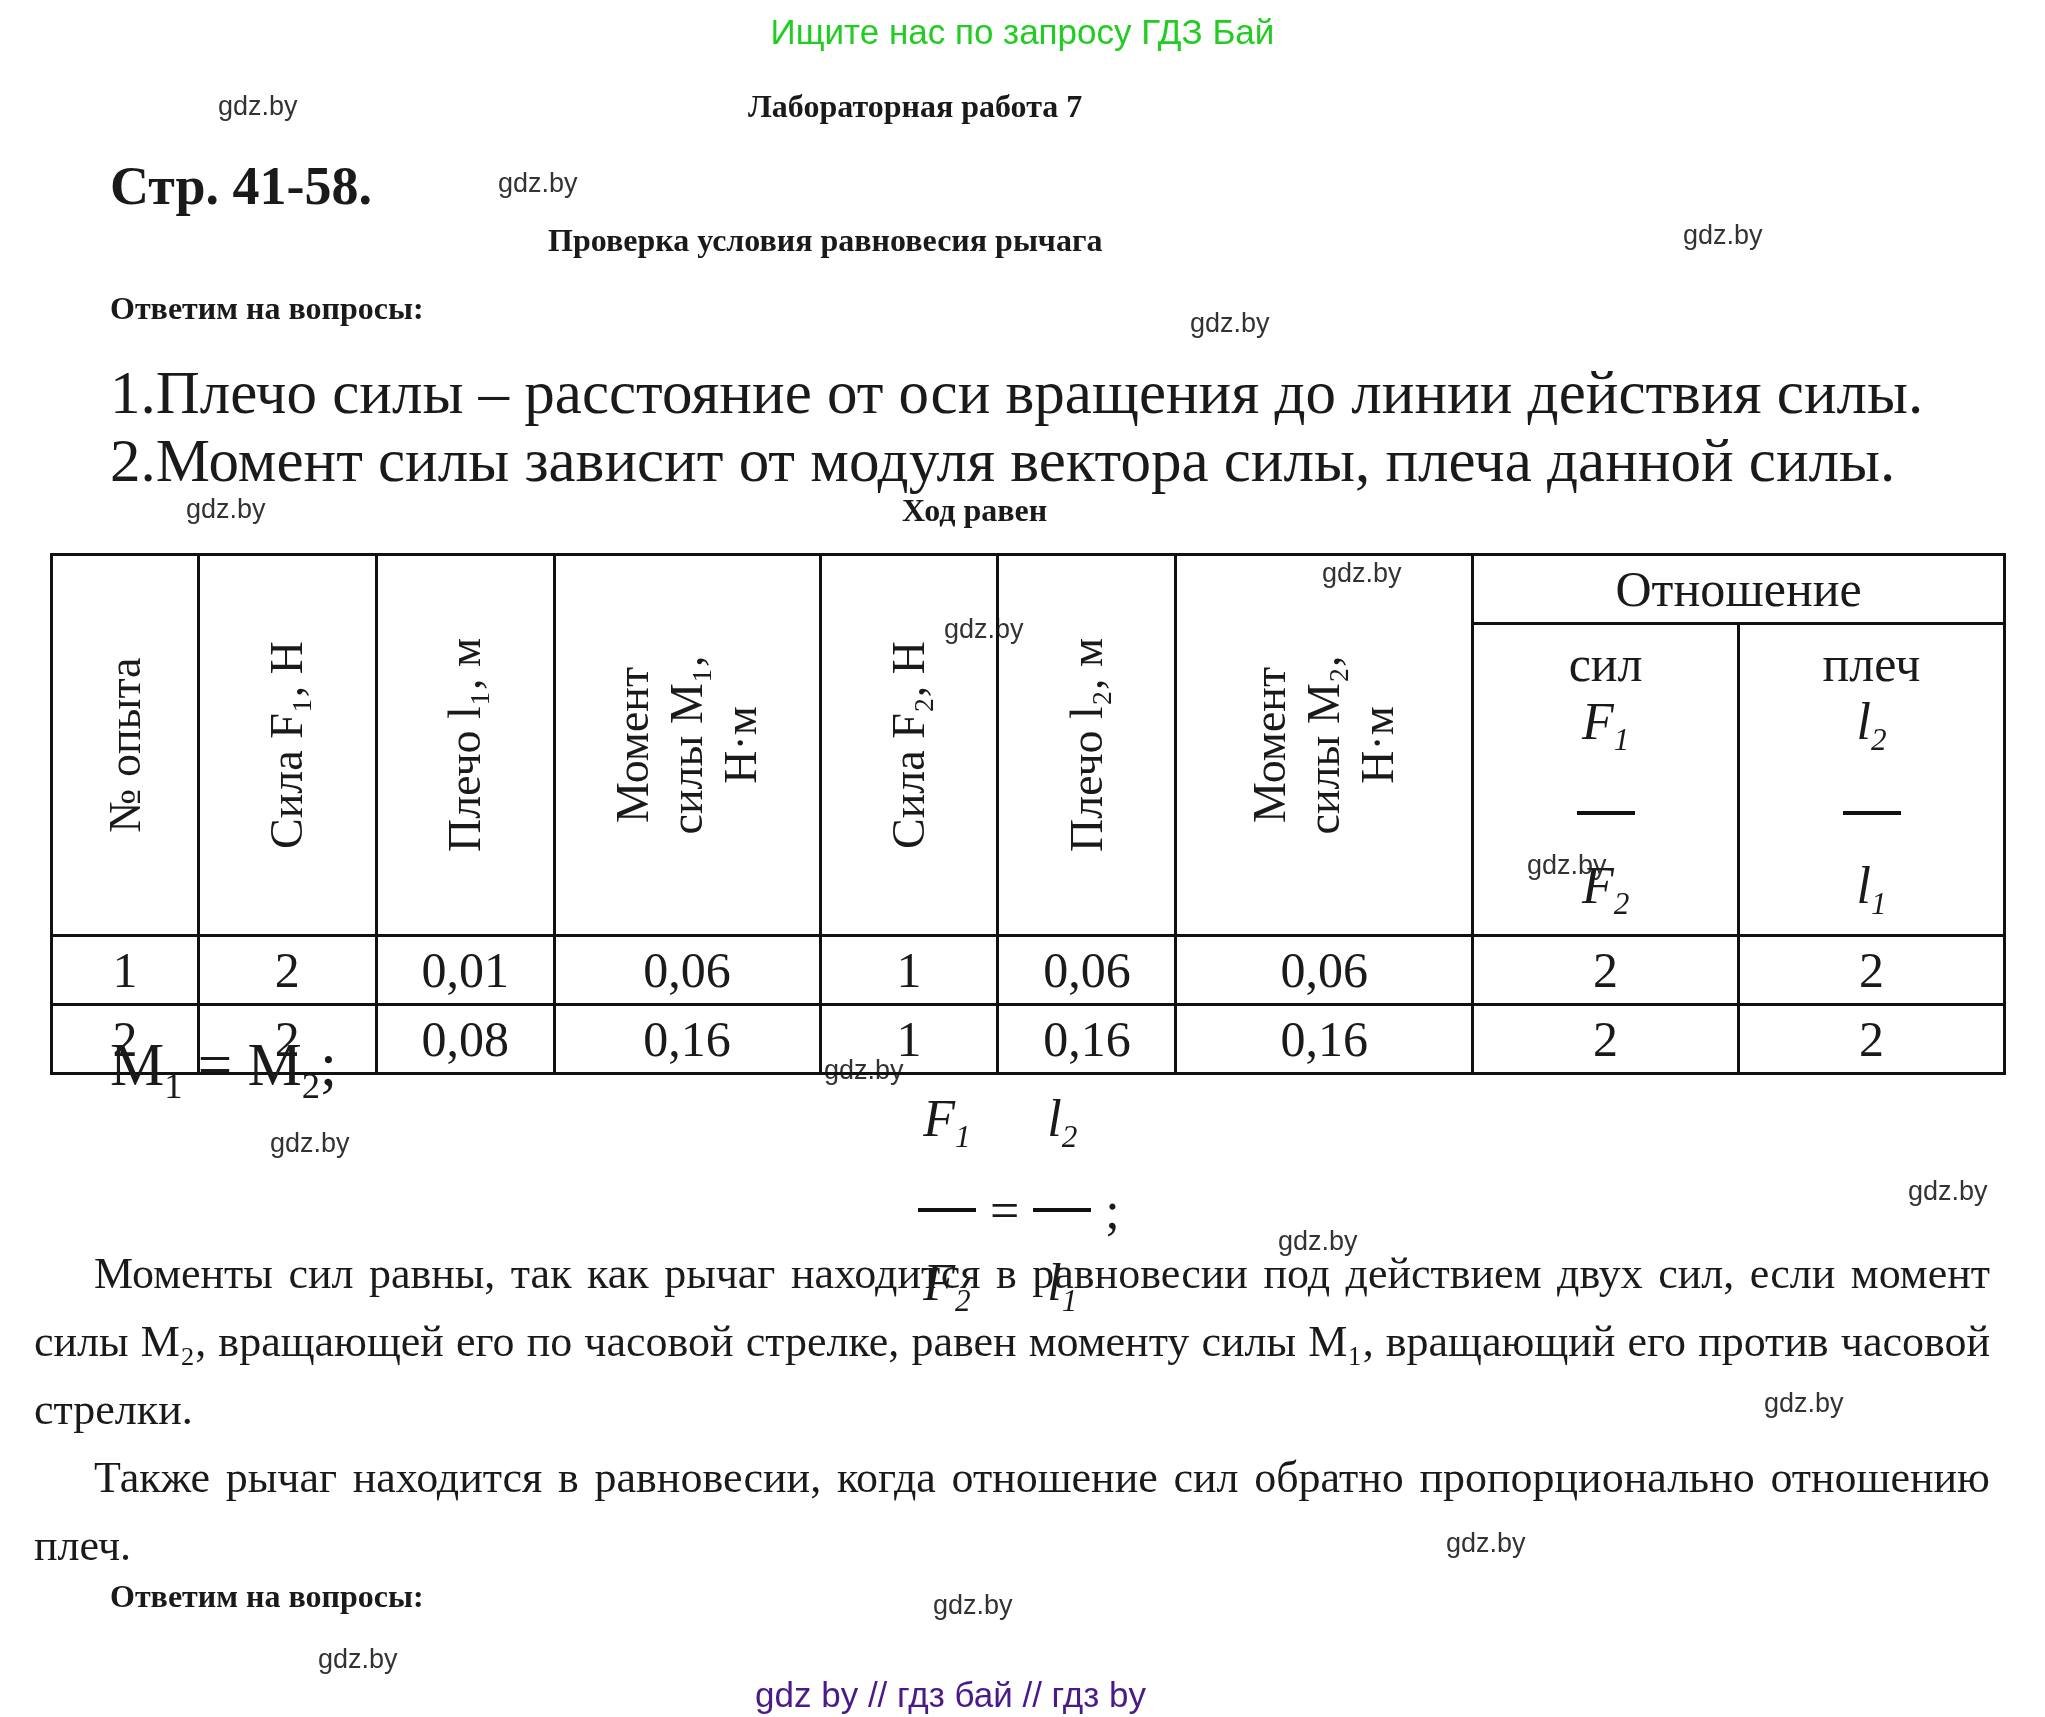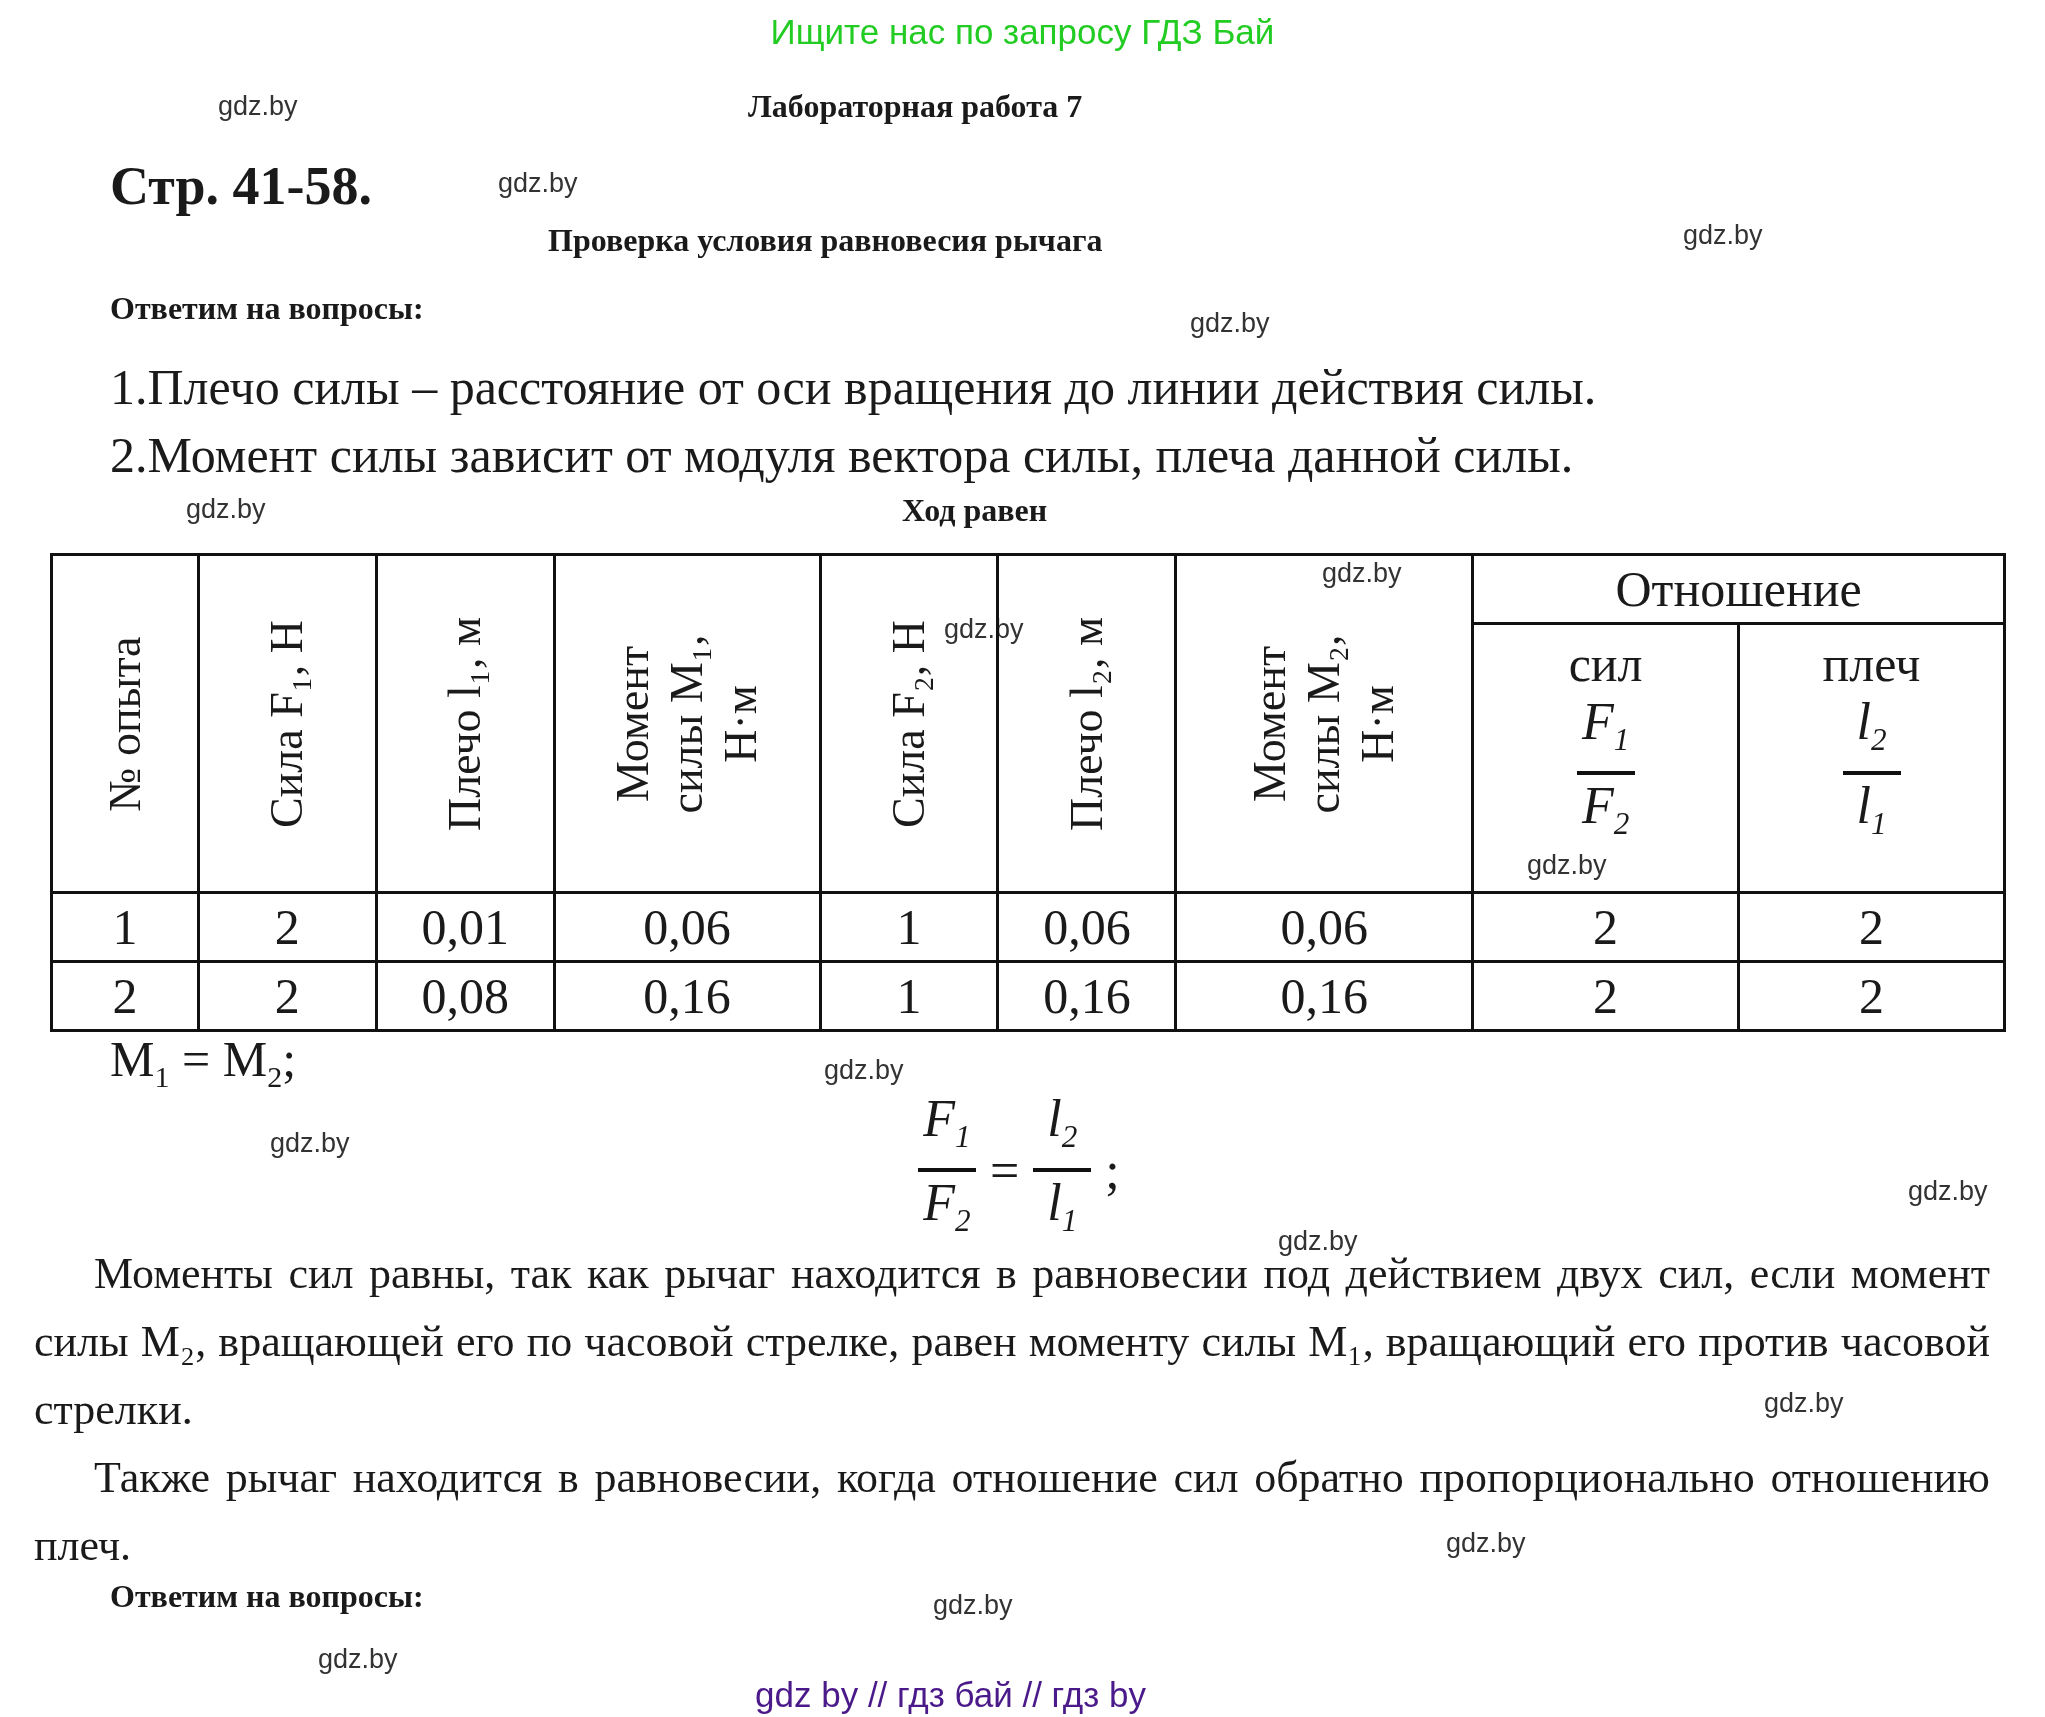--- a/index.html
+++ b/index.html
@@ -1,27 +1,27 @@
 <!DOCTYPE html>
 <html><head>
 <meta charset="utf-8">
 <style>
   html,body{margin:0;padding:0;background:#fff;}
   body{width:2045px;height:1717px;position:relative;overflow:hidden;font-family:"Liberation Serif","DejaVu Serif",serif;color:#1a1a1a;}
   .abs{position:absolute;}
   .wm{position:absolute;font-family:"Liberation Sans","DejaVu Sans",sans-serif;font-size:27px;color:#333;margin-top:8px;}
   .top-banner{left:0;width:2045px;top:0;text-align:center;font-family:"Liberation Sans","DejaVu Sans",sans-serif;font-size:35px;color:#22cc22;margin-top:12px;}
   .title{font-size:32px;font-weight:bold;}
-  .txt{font-size:50px;}
+  .txt{font-size:61px;}
   table.lab{position:absolute;left:50px;top:553px;width:1956px;border-collapse:collapse;}
   table.lab td{border:3px solid #111;text-align:center;padding:0;font-size:50px;}
   .vhead{height:326px;position:relative;}
   .vtext{position:absolute;left:50%;top:50%;transform:translate(-50%,-50%) rotate(-90deg);white-space:nowrap;font-size:46px;line-height:54px;text-align:center;}
   .row td{height:66px;}
-  .frac{display:inline-flex;flex-direction:column;align-items:center;font-style:italic;font-size:52px;line-height:58px;vertical-align:middle;}
+  .frac{display:inline-flex;flex-direction:column;align-items:center;font-style:italic;font-size:52px;line-height:58px;vertical-align:middle;gap:40px;}
   .frac .bar{width:58px;height:4px;background:#111;margin:2px 0;}
   sub{font-size:60%;}
   .para{position:absolute;left:34px;width:1956px;font-size:44px;line-height:68px;text-align:justify;}
   .footer{position:absolute;left:0;width:1901px;top:1675px;text-align:center;font-family:"Liberation Sans","DejaVu Sans",sans-serif;font-size:35px;color:#4b1a8a;}
 </style>
 </head>
 <body>
 
 <div class="abs top-banner">Ищите нас по запросу ГДЗ Бай</div>
 

